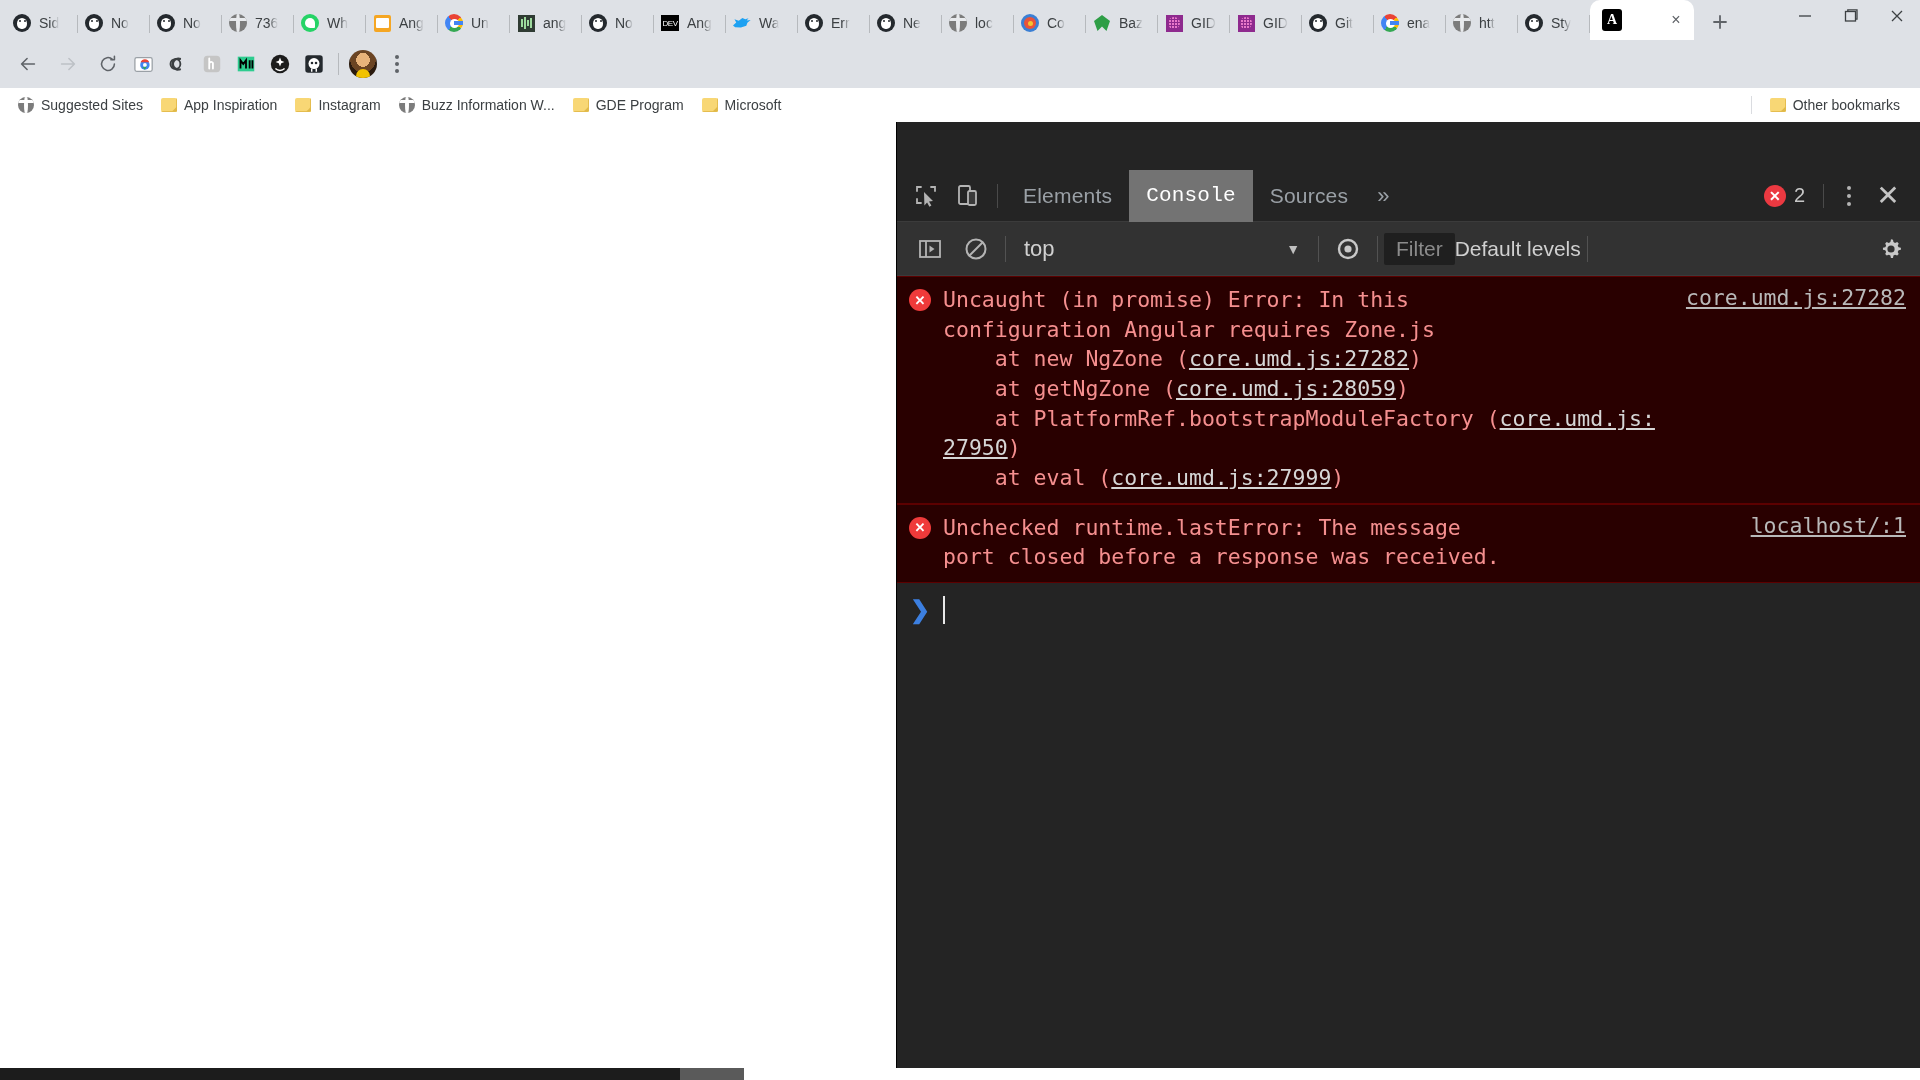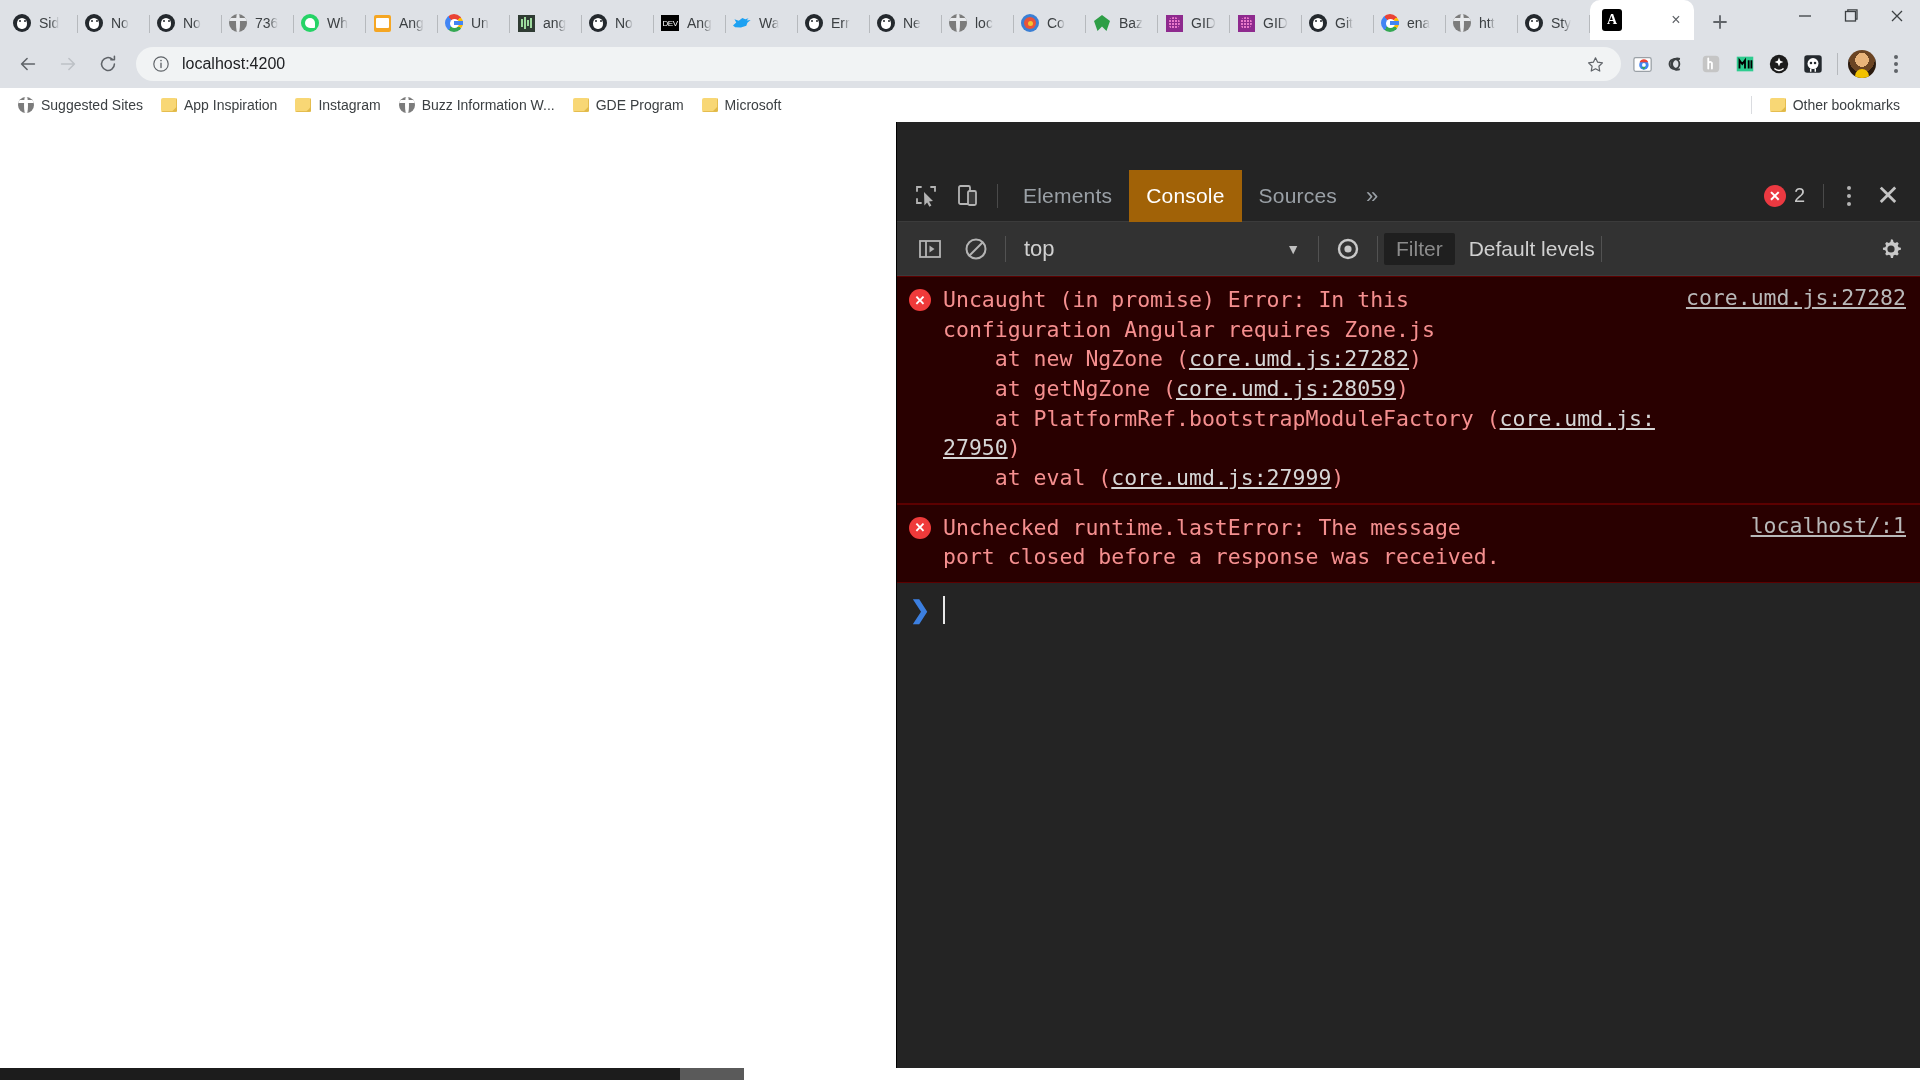--- a/index.html
+++ b/index.html
@@ -125,41 +125,41 @@
   #devtools { flex: 1; background: #242424; display: flex; flex-direction: column; min-width:0;
      font-family: "Liberation Sans", sans-serif; border-left: 1px solid #000;}
 
   
   #dt-tabbar { height: 52px; background:#242424; display:flex; align-items:center; flex:none;
      border-bottom: 1px solid #3b3b3b; padding-left: 8px; margin-top: 48px; }
   .dt-iconbtn { width: 42px; height: 40px; display:flex;align-items:center;justify-content:center; }
   .dt-vsep { width:1px; height:24px; background:#4a4a4a; margin: 0 8px; }
   .dt-tab { height: 52px; padding: 0 17px; display:flex;align-items:center;justify-content:center;
      font-size: 21px; color:#9aa0a6; letter-spacing:0.2px; }
-  .dt-tab.active { background:#a16207; color:#ffffff; }
+  .dt-tab.active { background:#737373; color:#ffffff;font-family:Liberation Mono, monospace; }
   .dt-more { padding: 0 12px; color:#9aa0a6; font-size: 22px; display:flex;align-items:center;height:52px;}
   .dt-right { margin-left:auto; display:flex; align-items:center; padding-right: 10px; }
   .err-badge { display:flex; align-items:center; gap:8px; padding: 0 10px; }
   .err-circle { width: 22px; height:22px; border-radius:50%; background:#eb3941; color:#fff;
      display:flex;align-items:center;justify-content:center;font-size:14px;font-weight:bold; }
   .err-count { color:#c7c7c7; font-size: 20px; }
   .dt-dots { width:34px;height:40px;display:flex;flex-direction:column;align-items:center;justify-content:center;gap:4px;}
   .dt-dots i { width:4px;height:4px;border-radius:50%;background:#b4b4b4;display:block;}
   .dt-close { width: 44px;height:40px;display:flex;align-items:center;justify-content:center;color:#c4c4c4;font-size:28px;}
 
   
   #dt-filterbar { height: 54px; background:#323232; display:flex; align-items:center; flex:none;
      border-bottom: 1px solid #3b3b3b; padding-left: 10px;}
   .fb-icon { width: 46px; height: 44px; display:flex;align-items:center;justify-content:center; }
   .fb-sep { width:1px;height:26px;background:#525252;margin:0 6px;}
   .ctx-select { display:flex;align-items:center;flex:0 0 auto; width: 300px; padding-left:12px;gap:25px; }
   .ctx-select .ctx-label { color:#d0d0d0; font-size: 22px; }
   .ctx-select .caret { margin-left:auto; color:#c0c0c0; font-size: 14px; padding-right: 12px;}
   .filter-box { background:#1f1f1f; color:#8b8b8b; font-size:21px; padding: 4px 12px; border-radius:2px; }
-  .levels { color:#d0d0d0; font-size: 21px; padding-left: 14px; white-space:nowrap; overflow:hidden; max-width: 215px;}
+  .levels { color:#d0d0d0; font-size: 21px; white-space:nowrap; overflow:hidden; max-width: 215px;}
   .gear { margin-left:auto; width:58px;height:44px;display:flex;align-items:center;justify-content:center; }
 
   
   #console-body { flex:1; overflow:hidden; background:#242424; display:flex; flex-direction:column; min-height:0;}
   .msg-error {
     background: #290000; border-top: 1px solid #5c0000; border-bottom: 1px solid #5c0000;
     display: flex; padding: 8px 0 10px 0;
   }
   .msg-icon { width: 46px; flex:none; display:flex; justify-content:center; padding-top: 4px; }
   .err-dot { width:22px;height:22px;border-radius:50%;background:#ef3a3a;color:#fff;
@@ -395,35 +395,20 @@
         <path d="M5 12 H19 M13 6 L19 12 L13 18" fill="none" stroke="#bdc1c6" stroke-width="1.7" stroke-linecap="round" stroke-linejoin="round"></path>
         </svg>
     </div>
     <div class="nav-btn">
       <svg width="22" height="22" viewBox="0 0 24 24">
         <path d="M19 12 a7 7 0 1 1 -2.2 -5.1" fill="none" stroke="#5f6368" stroke-width="1.7" stroke-linecap="round"></path>
         <path d="M19 3.5 V7.4 H15.1" fill="none" stroke="#5f6368" stroke-width="1.7" stroke-linecap="round" stroke-linejoin="round"></path>
         </svg>
     </div>
 
-    <div class="omnibox">
-      <span class="info-icon">
-        <svg width="18" height="18" viewBox="0 0 20 20">
-          <circle cx="10" cy="10" r="8" fill="none" stroke="#5f6368" stroke-width="1.3"></circle>
-          <path d="M10 9 v5" stroke="#5f6368" stroke-width="1.5" stroke-linecap="round"></path>
-          <circle cx="10" cy="6.2" r="0.9" fill="#5f6368"></circle>
-          </svg>
-      </span>
-      <span class="url" title="Search Google or type a URL">localhost:4200</span>
-      <span class="star">
-        <svg width="19" height="19" viewBox="0 0 24 24">
-          <path d="M12 3.5 l2.7 5.6 6.1 .8 -4.5 4.3 1.1 6.1 -5.4 -2.9 -5.4 2.9 1.1 -6.1 -4.5 -4.3 6.1 -.8Z" fill="none" stroke="#5f6368" stroke-width="1.5" stroke-linejoin="round"></path>
-          </svg>
-      </span>
-    </div>
 
     <div class="ext-icons">
       <div class="ext">
         <svg width="22" height="20" viewBox="0 0 24 22">
           <rect x="2" y="4" width="19" height="15" rx="2" fill="#ffffff" stroke="#9aa0a6" stroke-width="1.4"></rect>
           <circle cx="13" cy="12" r="5.2" fill="#4285f4"></circle>
           <path d="M8.2 9 h9.6 a5.2 5.2 0 0 0 -9.6 0Z" fill="#ea4335"></path>
           <path d="M13 17.2 l3.3 -5.8 a5.2 5.2 0 0 1 -6.6 2.6Z" fill="#34a853"></path>
           <circle cx="13" cy="12" r="2.1" fill="#fff"></circle>
           </svg>

